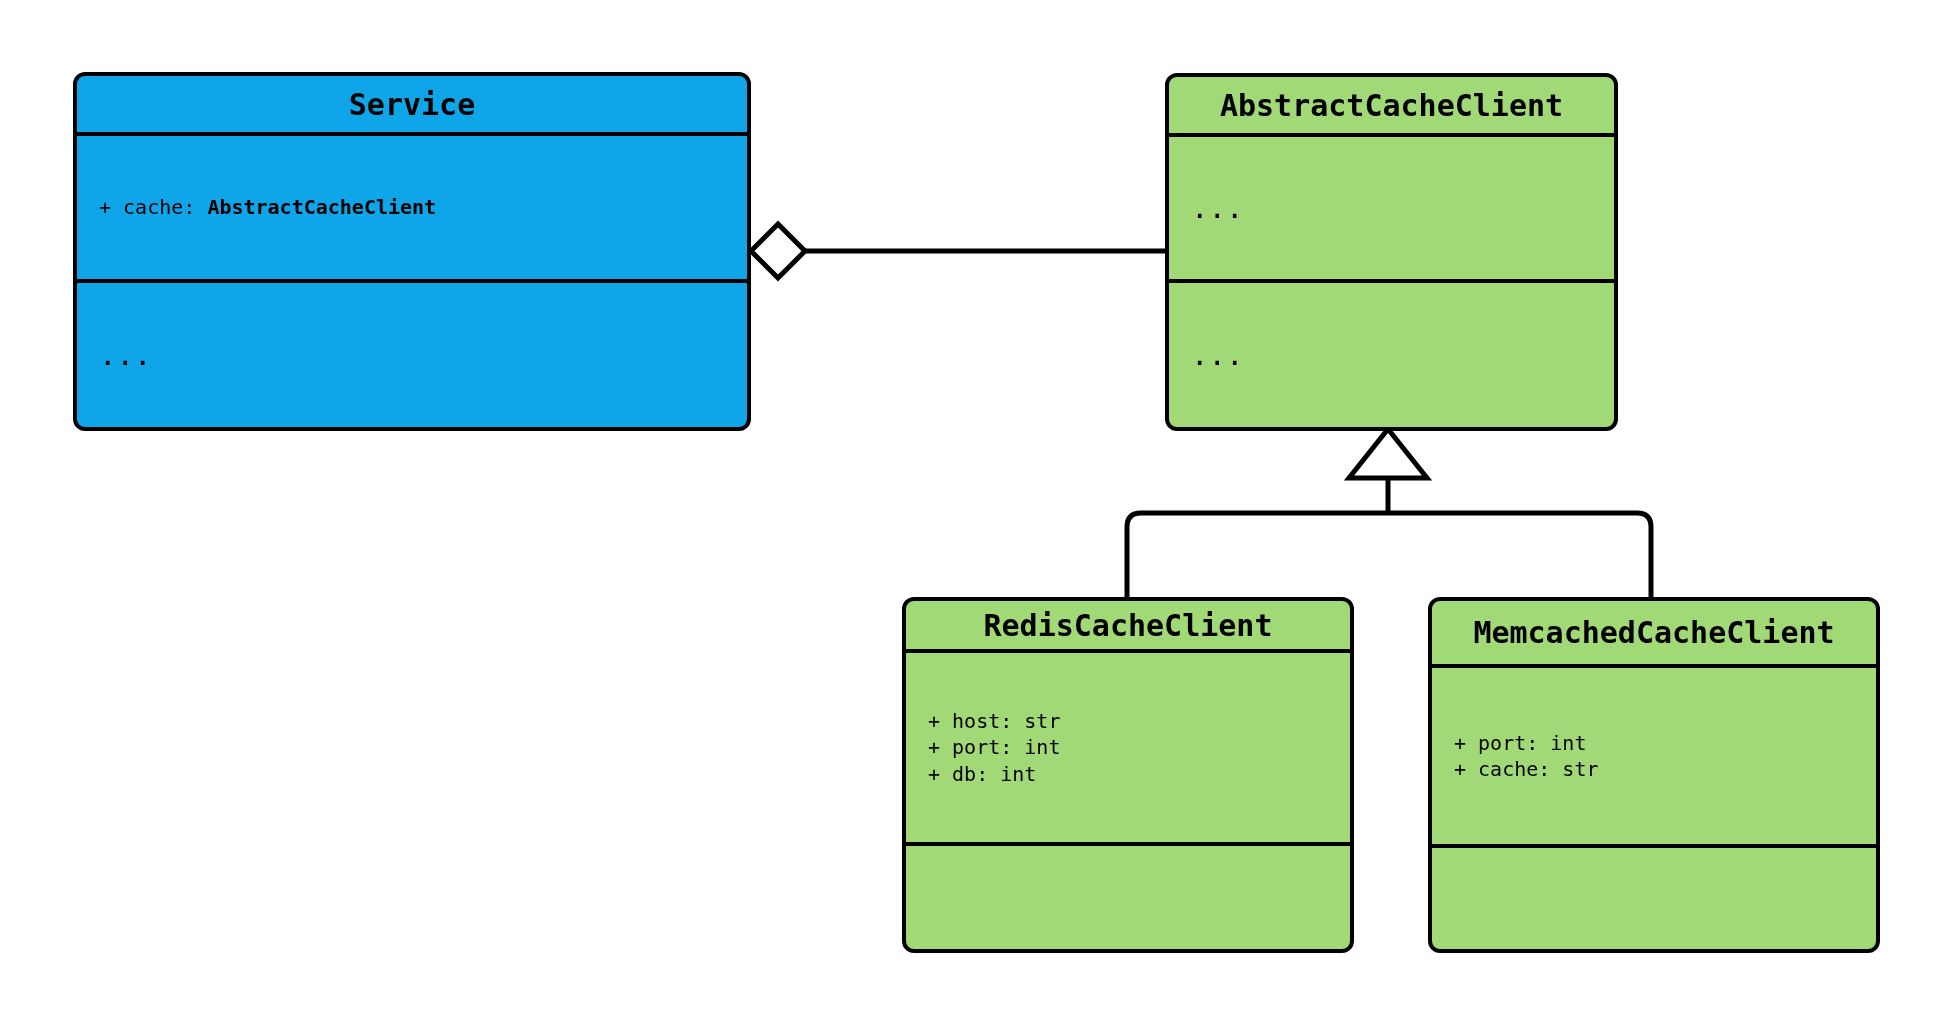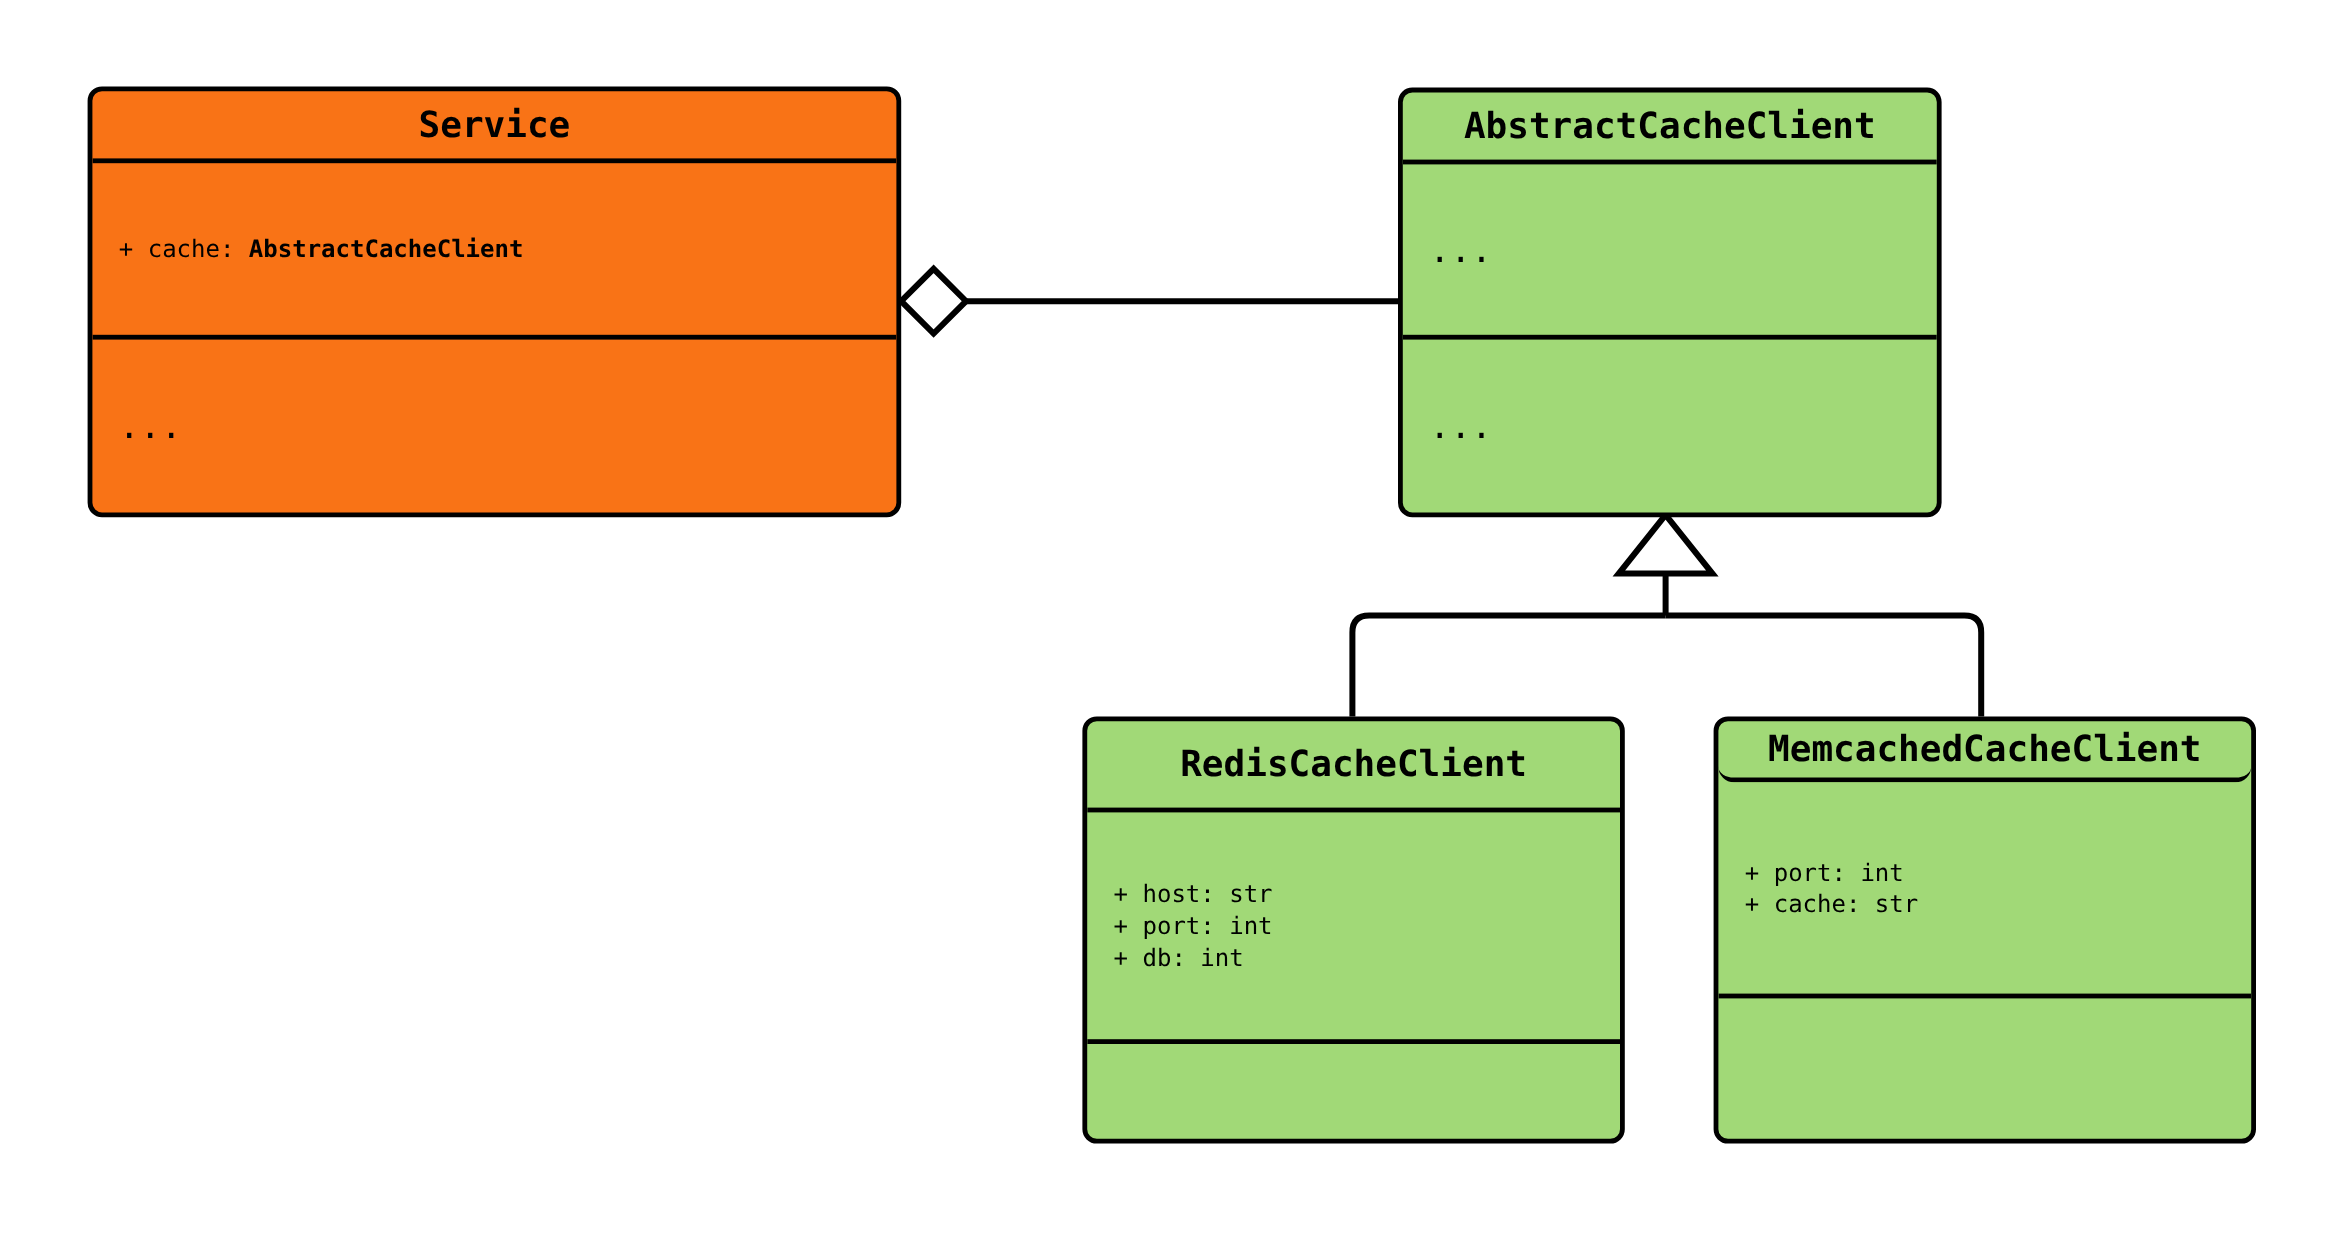--- a/index.html
+++ b/index.html
@@ -27,21 +27,21 @@
     pointer-events: none;
   }
   .uml-class {
     position: absolute;
     box-sizing: border-box;
     border: 4px solid #000000;
     border-radius: 12px;
     overflow: hidden;
     z-index: 3;
   }
-  .uml-class.yellow { background: #f97316; }
+  .uml-class.yellow { background: #0ea5e9; }
   .uml-class.green  { background: #a1d977; }
 
   .compartment {
     box-sizing: border-box;
     position: relative;
     display: flex;
     flex-direction: column;
     justify-content: center;
   }
   .compartment.header {
@@ -88,27 +88,27 @@
   #class-service .ops    { height: 144px; }
 
   
   #class-abstractcacheclient { left: 1165px; top: 73px; width: 453px; height: 358px; }
   #class-abstractcacheclient .header { height: 60px; }
   #class-abstractcacheclient .attrs  { height: 146px; }
   #class-abstractcacheclient .ops    { height: 144px; }
 
   
   #class-rediscacheclient { left: 902px; top: 597px; width: 452px; height: 356px; }
-  #class-rediscacheclient .header { height: 76px; text-align: right; }
+  #class-rediscacheclient .header { height: 52px; text-align: right; }
   #class-rediscacheclient .attrs  { height: 193px; }
   #class-rediscacheclient .ops    { height: 110px; }
 
   
   #class-memcachedcacheclient { left: 1428px; top: 597px; width: 452px; height: 356px; }
-  #class-memcachedcacheclient .header { height: 51px; border-radius: 13px; }
+  #class-memcachedcacheclient .header { height: 67px; }
   #class-memcachedcacheclient .attrs  { height: 180px; }
   #class-memcachedcacheclient .ops    { height: 110px; }
 </style>
 </head>
 <body>
 
 <div id="canvas">
 
   <svg id="edges" viewBox="0 0 1950 1029" width="1950" height="1029" xmlns="http://www.w3.org/2000/svg">
 

